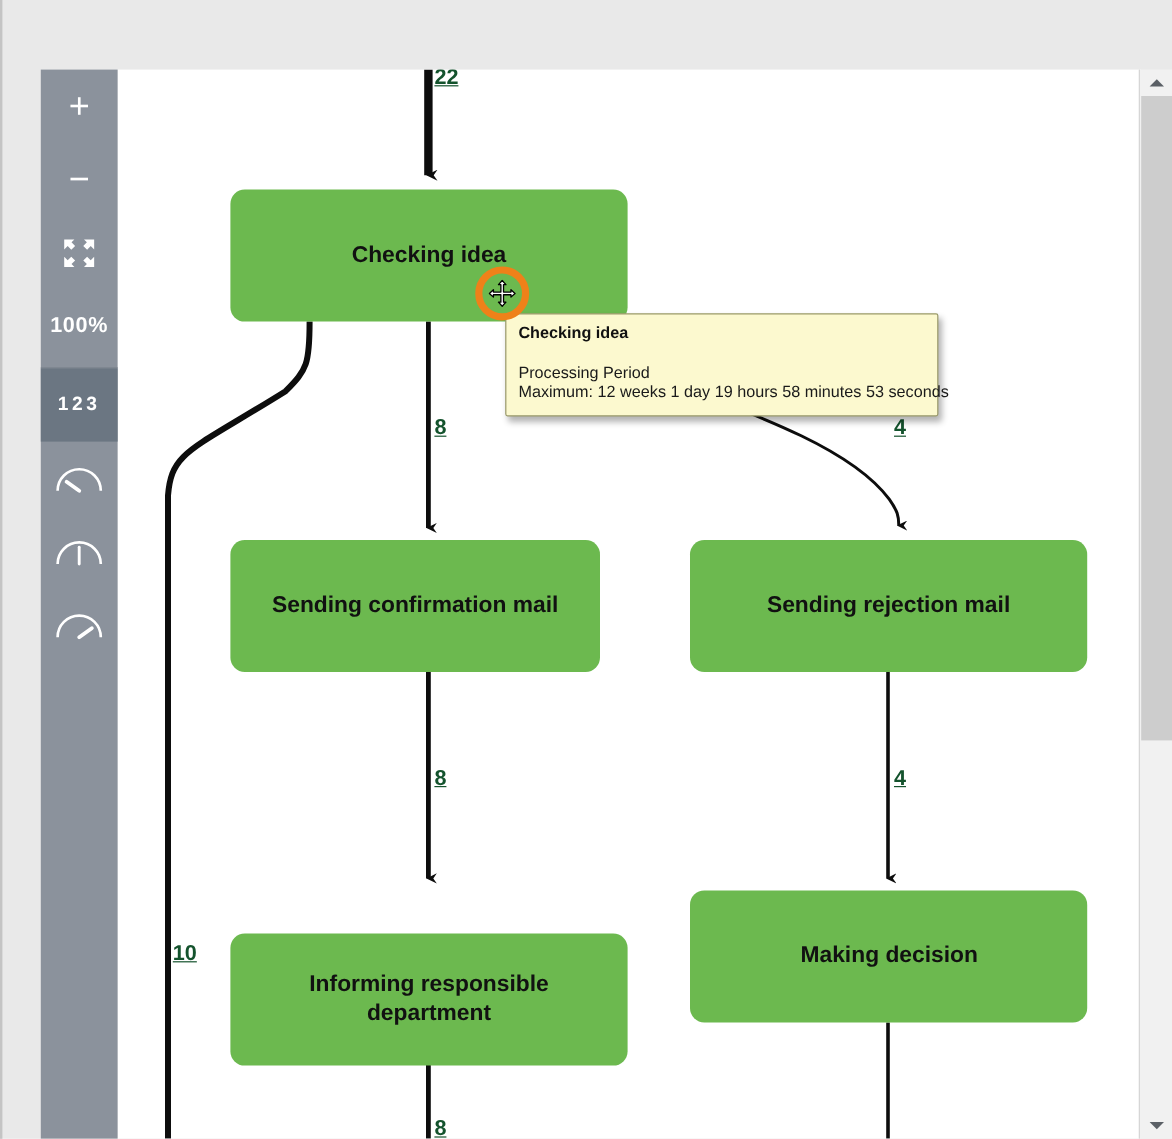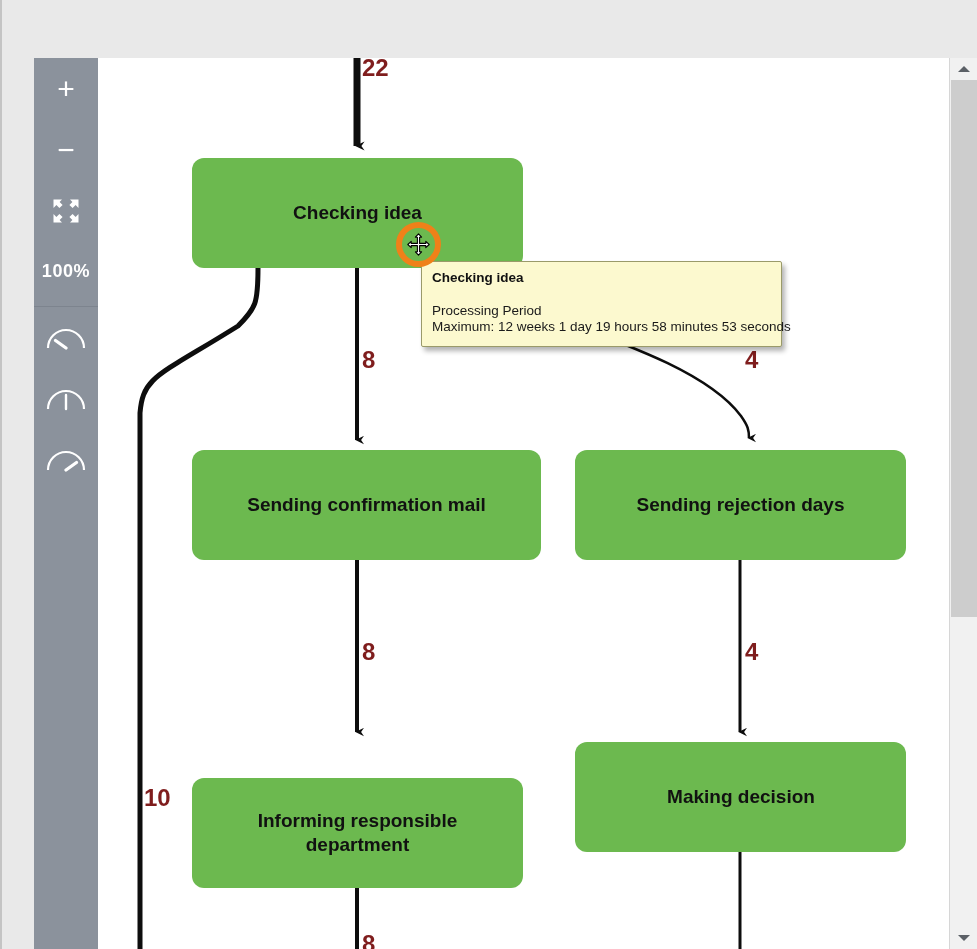--- a/index.html
+++ b/index.html
@@ -106,26 +106,27 @@
     line-height: 1.25;
     box-sizing: border-box;
     padding: 6px 14px;
     cursor: pointer;
     z-index: 3;
   }
 
   
   .edge-label {
     position: absolute;
-    font-size: 24px;
+    font-size: 18px;
     font-weight: bold;
-    color: #7f1d1d;
+    color: #14532d;
     z-index: 4;
     white-space: nowrap;
     user-select: none;
+    text-decoration: underline;
   }
 
   
   #tooltip {
     position: absolute;
     left: 419px;
     top: 261px;
     width: 361px;
     background: #fcf9cf;
     border: 1px solid #9a9a6a;
@@ -242,26 +243,26 @@
 
       <line x1="642" y1="794" x2="642" y2="900" stroke="#0d0d0d" stroke-width="3"></line>
 
       <path d="M 160 210 C 160 245, 158 250, 140 268 C 60 318, 45 318, 42 355 L 42 900" stroke="#0d0d0d" stroke-width="5" fill="none"></path>
     </svg>
 
     <div class="node" style="left:94px;  top:100px; width:331px; height:110px;">
       <span>Checking idea</span>
     </div>
 
-    <div class="node" style="left:94px;  top:392px; width:349px; height:110px;">
+    <div class="node" style="left:94px;  top:392px; width:308px; height:110px;">
       <span>Sending confirmation mail</span>
     </div>
 
     <div class="node" style="left:477px; top:392px; width:331px; height:110px;">
-      <span>Sending rejection days</span>
+      <span>Sending rejection mail</span>
     </div>
 
     <div class="node" style="left:94px;  top:684px; width:331px; height:110px;margin-top:36px;">
       <span>Informing responsible department</span>
     </div>
 
     <div class="node" style="left:477px; top:684px; width:331px; height:110px;padding-left:15px;">
       <span>Making decision</span>
     </div>
 
@@ -312,20 +313,23 @@
       </svg>
     </div>
 
     <div class="tb-btn">
       <span class="tb-label">100%</span>
     </div>
 
     <div class="tb-spacer-sm"></div>
     <div class="tb-sep"></div>
 
+    <div class="tb-btn active">
+      <span class="tb-label big">123</span>
+    </div>
 
     <div class="tb-btn">
       <svg width="40" height="24" viewBox="0 0 40 24">
         <path d="M2 22 A18 18 0 0 1 38 22" fill="none" stroke="#ffffff" stroke-width="2.2"></path>
         <line x1="20" y1="22" x2="9.5" y2="14.5" stroke="#ffffff" stroke-width="3.2" stroke-linecap="round"></line>
       </svg>
     </div>
 
     <div class="tb-btn">
       <svg width="40" height="24" viewBox="0 0 40 24">

